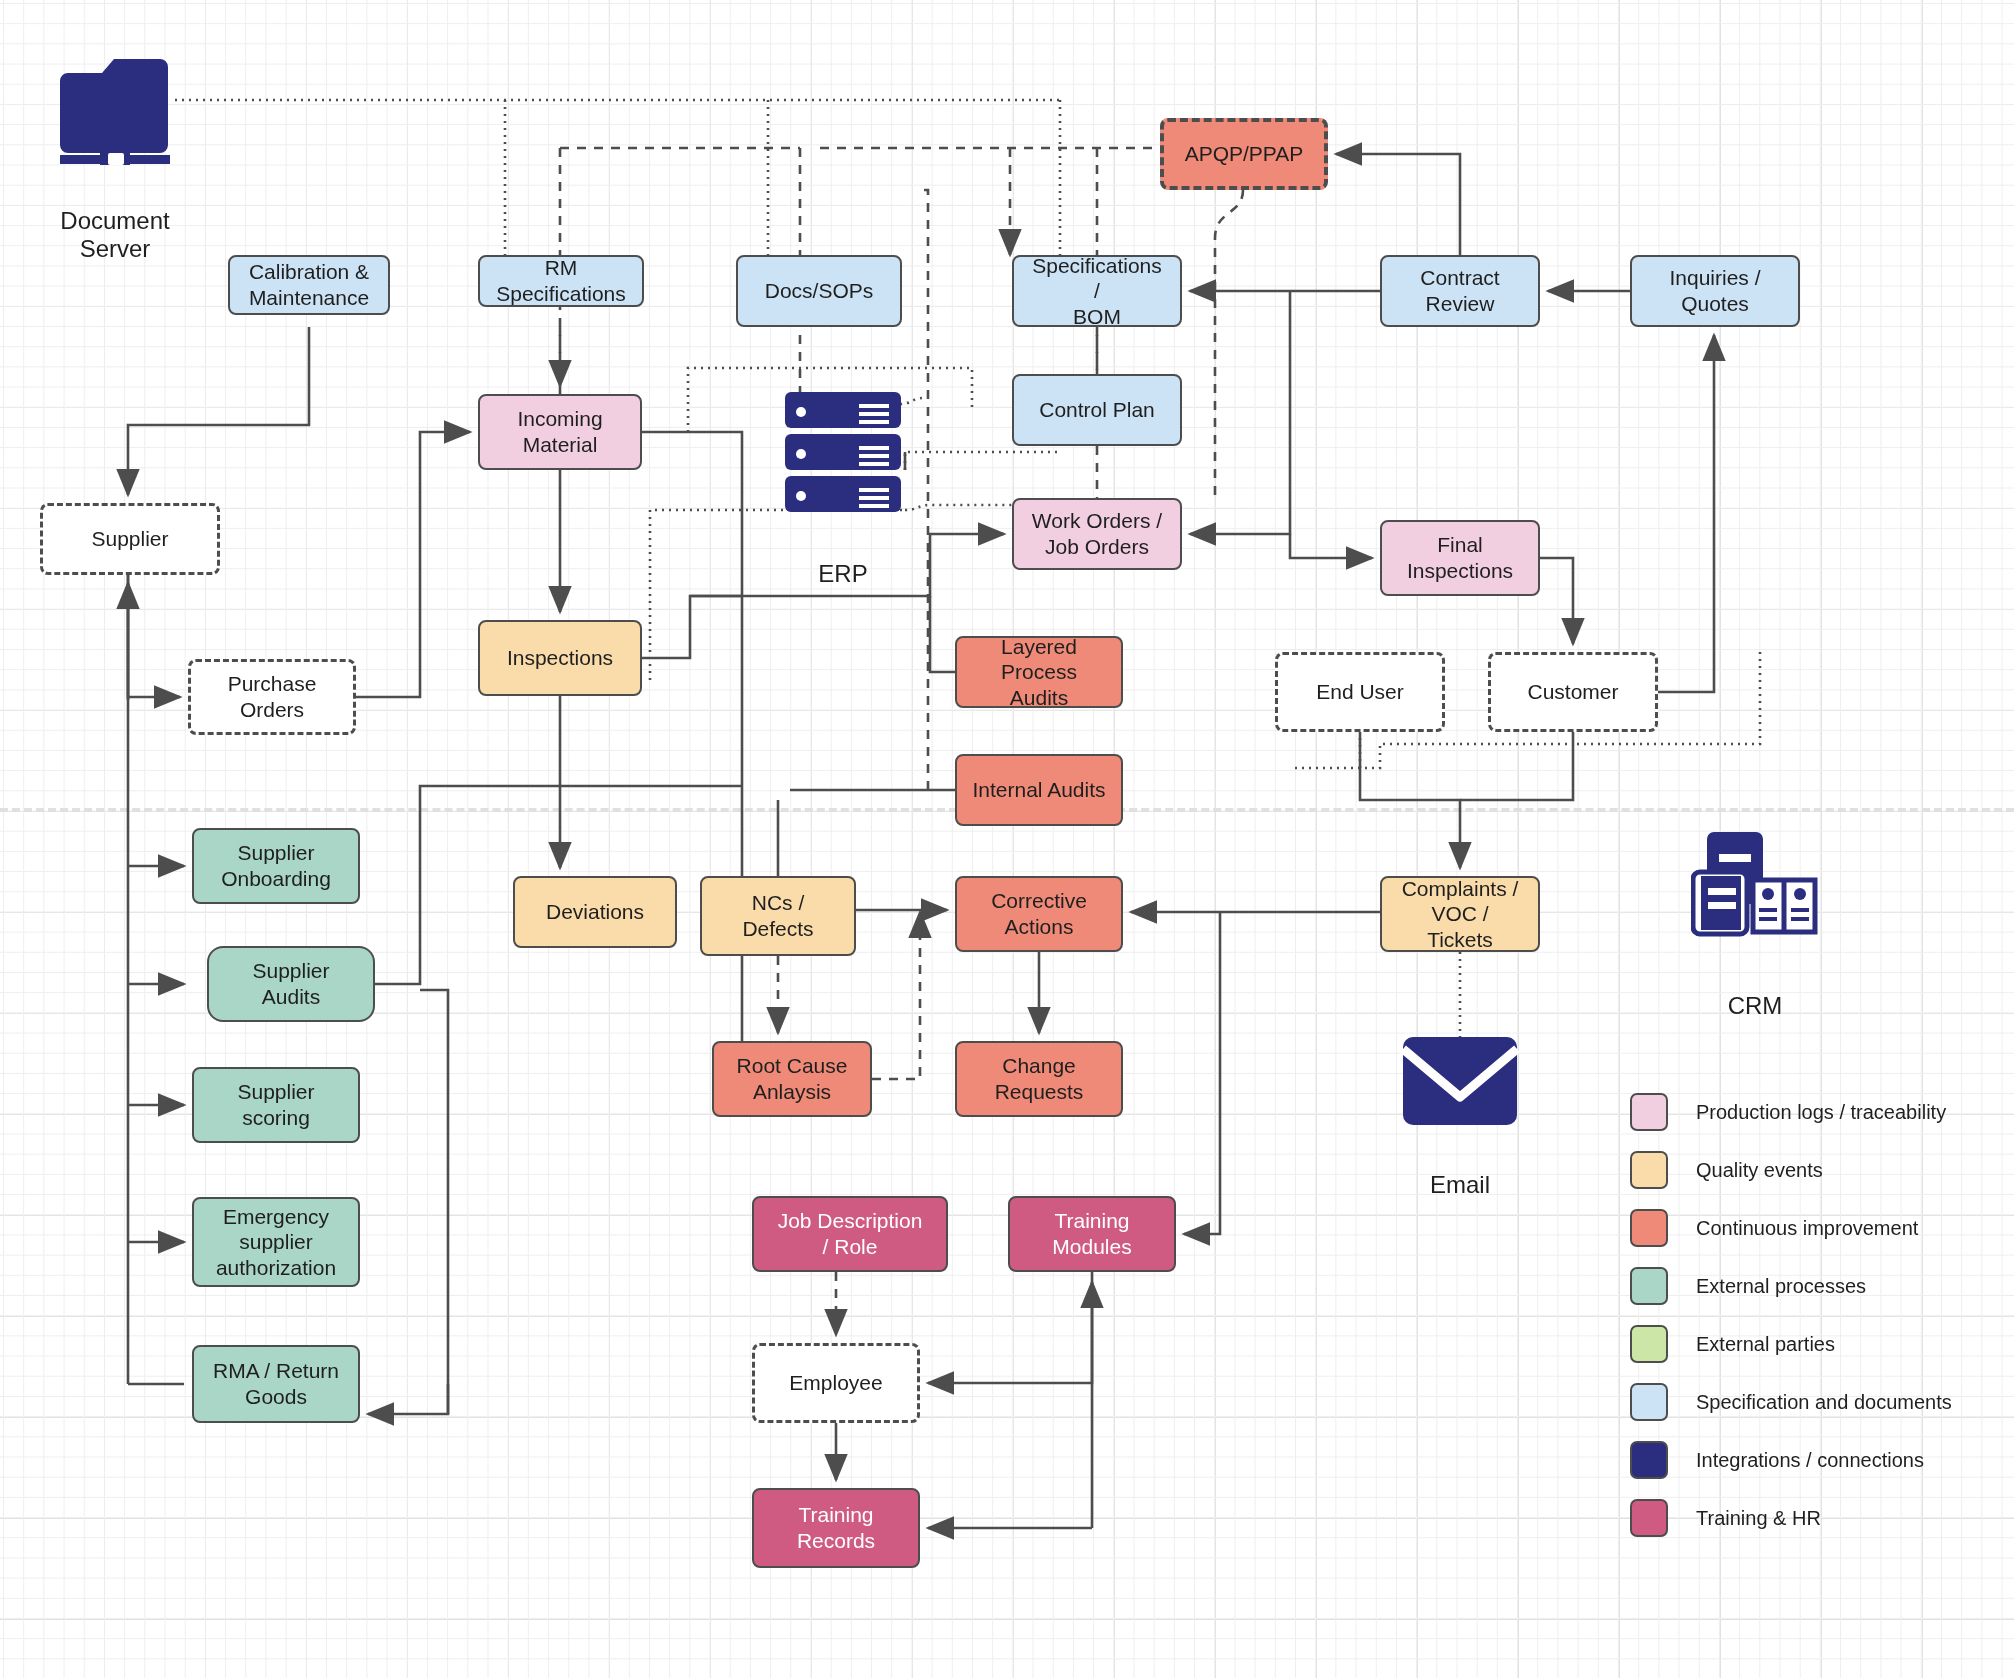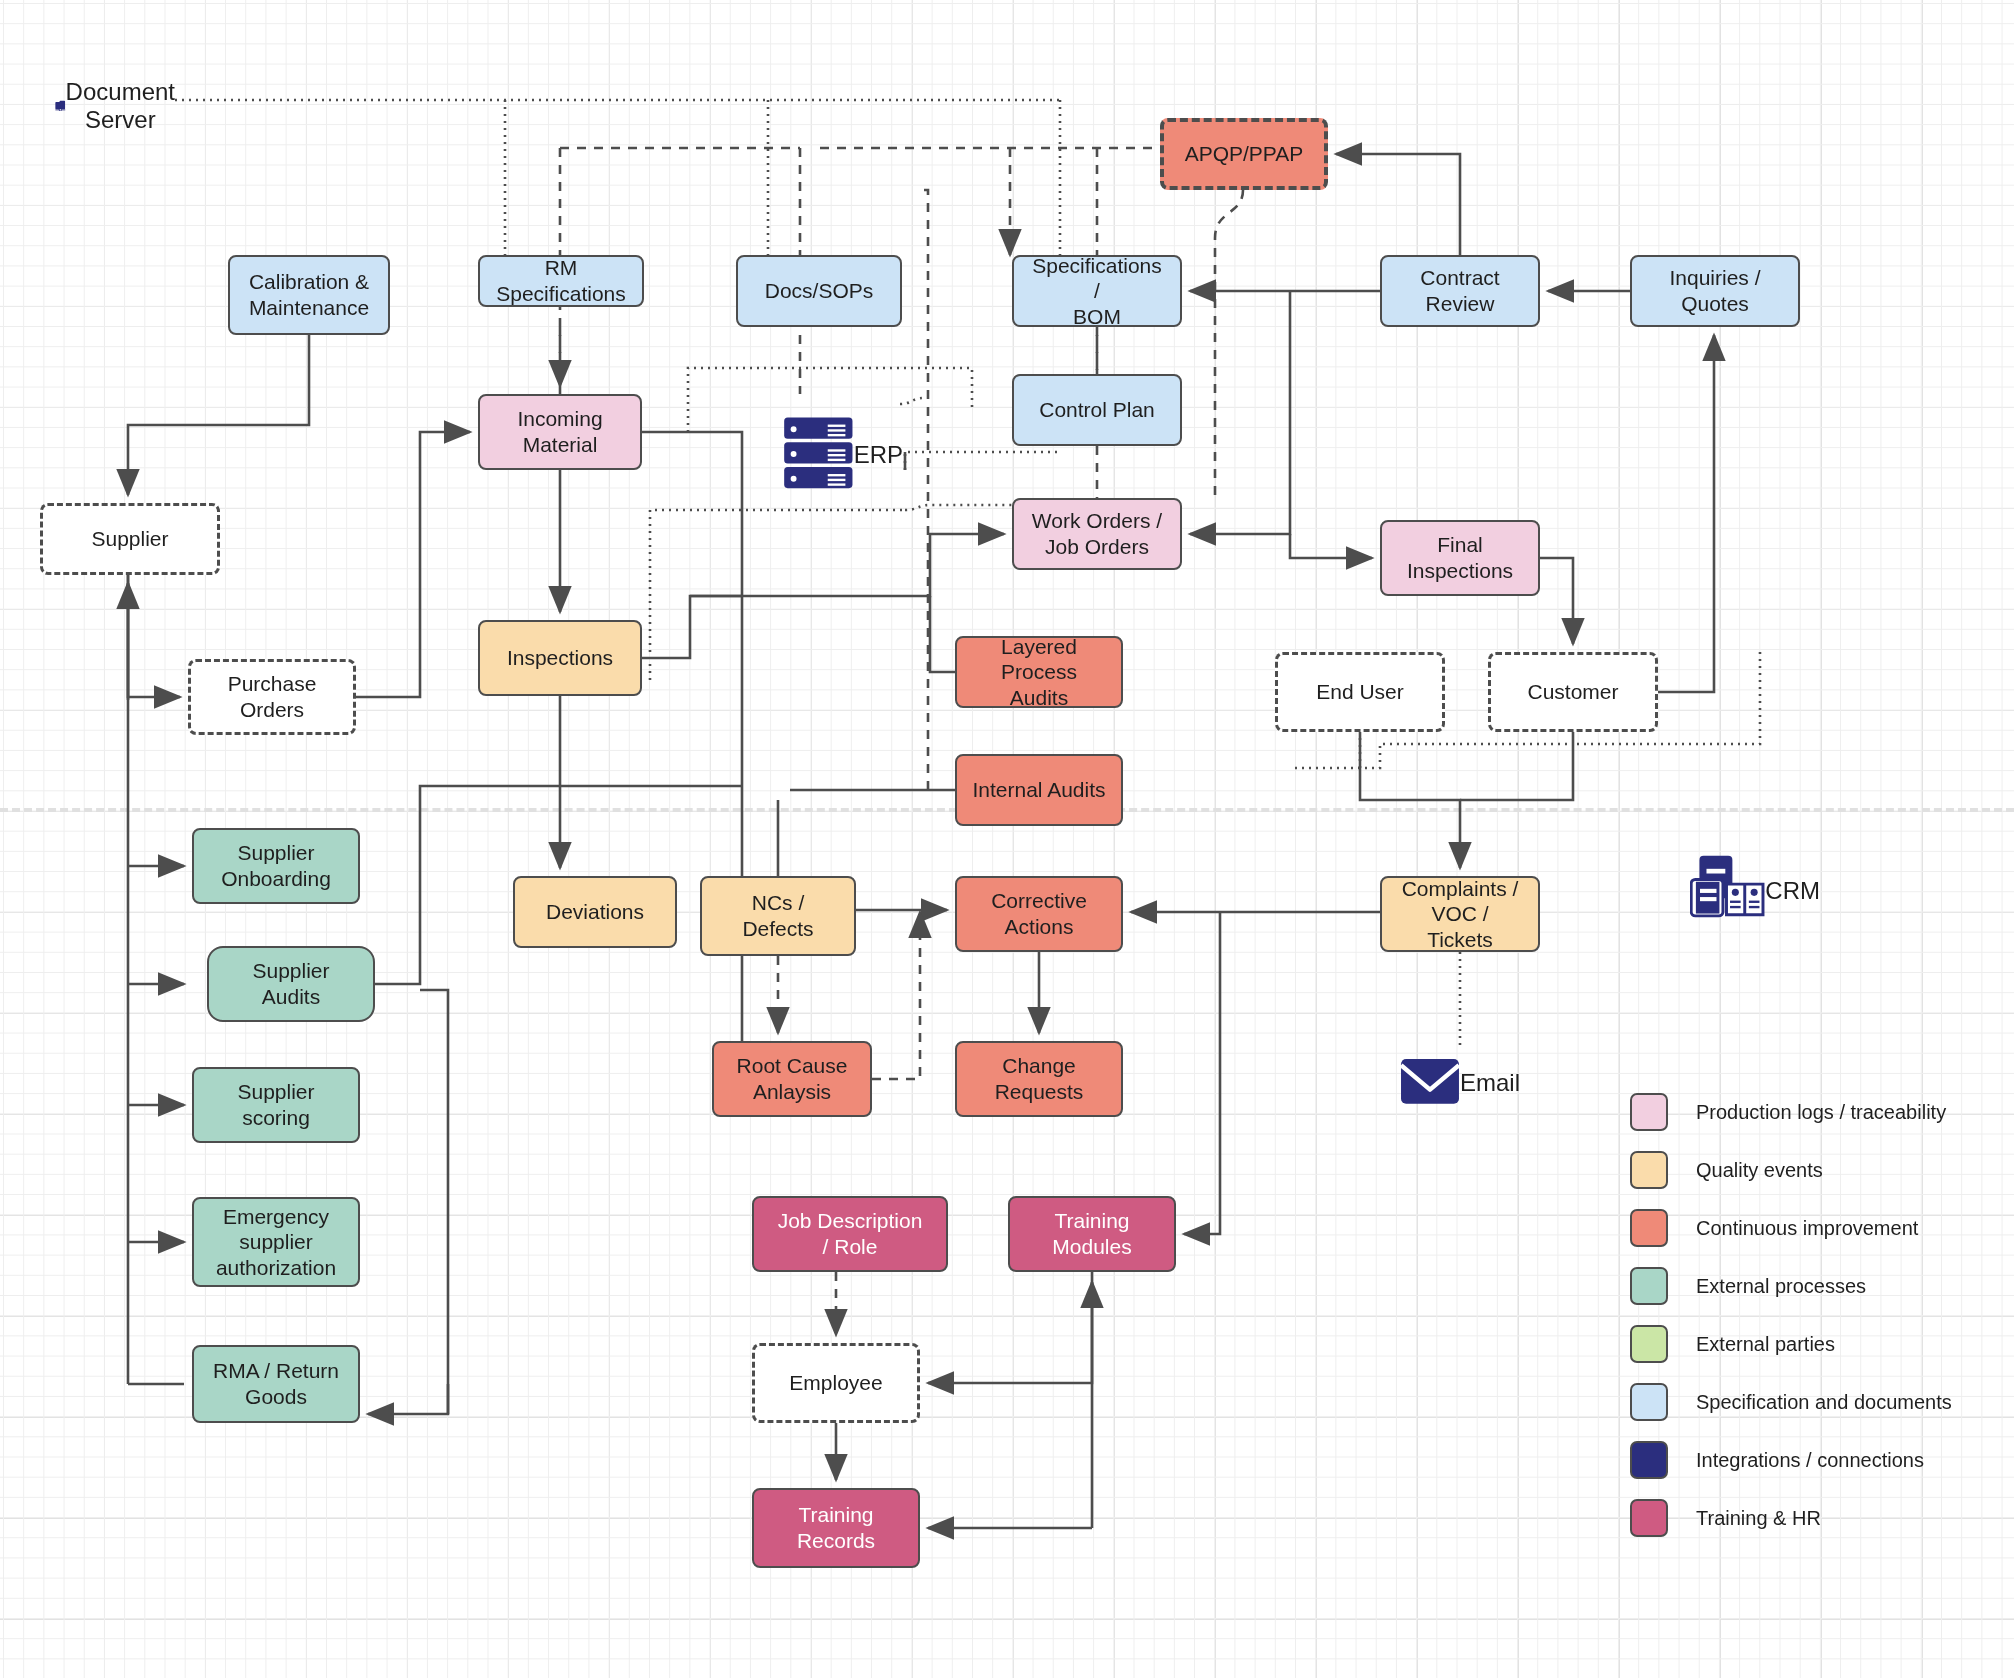--- a/index.html
+++ b/index.html
@@ -48,22 +48,23 @@
   .node.dashed {
     border-style: dashed;
     border-width: 3px;
     background: #ffffff;
   }
   .node.white-text { color: #ffffff; }
 
   .icon-node {
     position: absolute;
     display: flex;
-    flex-direction: row;
+    flex-direction: column;
     align-items: center;
+    gap: 40px;
   }
   .icon-caption {
     font-size: 24px;
     color: #1f1f1f;
     text-align: center;
     line-height: 1.15;
     margin-top: 2px;
   }
   .legend {
     position: absolute;
@@ -279,21 +280,21 @@
   </div>
 
   <div class="icon-node" style="left:1400px; top:1035px; width:120px;">
     <svg width="118" height="94" viewBox="0 0 118 94">
       <rect x="2" y="2" width="114" height="88" rx="10" fill="#2b2e7e"></rect>
       <path d="M2,14 L59,62 L116,14" fill="none" stroke="#ffffff" stroke-width="9" stroke-linejoin="round"></path>
     </svg>
     <div class="icon-caption">Email</div>
   </div>
 
-  <div class="node" style="left:228px; top:255px; width:162px; height:80px; background:#cce3f6;">Calibration &amp;
+  <div class="node" style="left:228px; top:255px; width:162px; height:60px; background:#cce3f6;">Calibration &amp;
 Maintenance</div>
 
   <div class="node" style="left:478px; top:255px; width:166px; height:52px; background:#cce3f6;">RM
 Specifications</div>
 
   <div class="node" style="left:736px; top:255px; width:166px; height:72px; background:#cce3f6;">Docs/SOPs</div>
 
   <div class="node" style="left:1012px; top:255px; width:170px; height:72px; background:#cce3f6;">Specifications /
 BOM</div>
 

